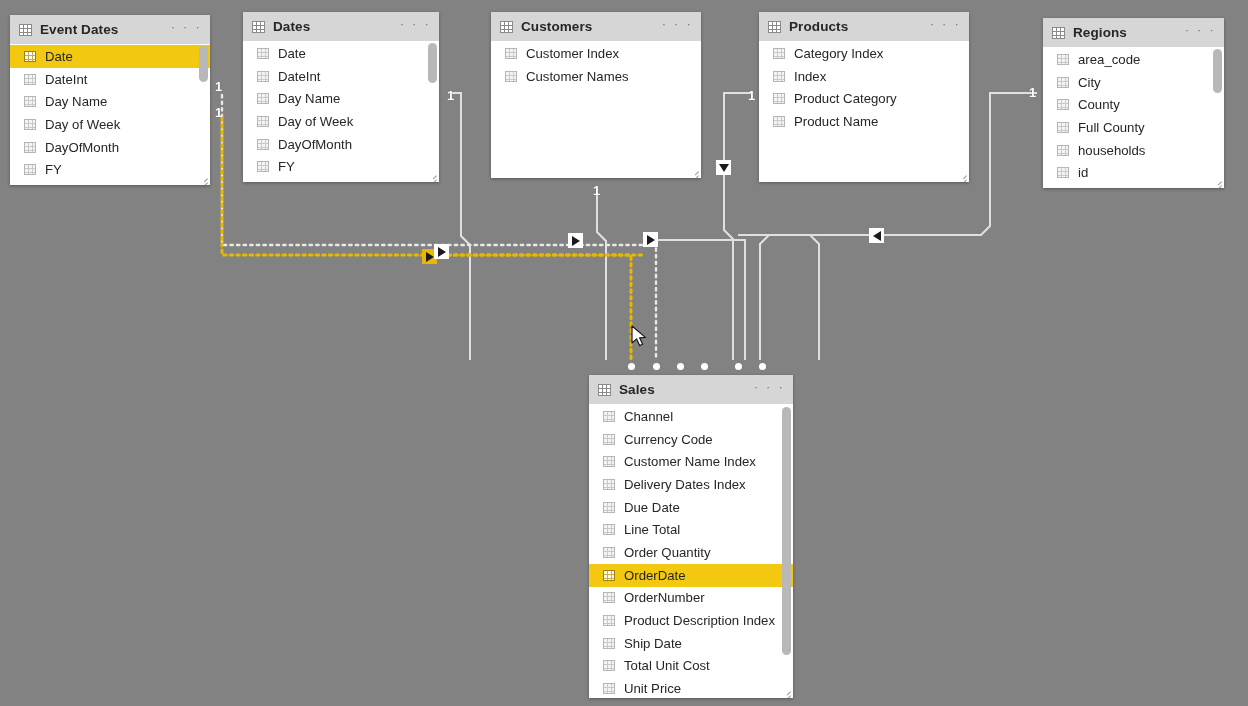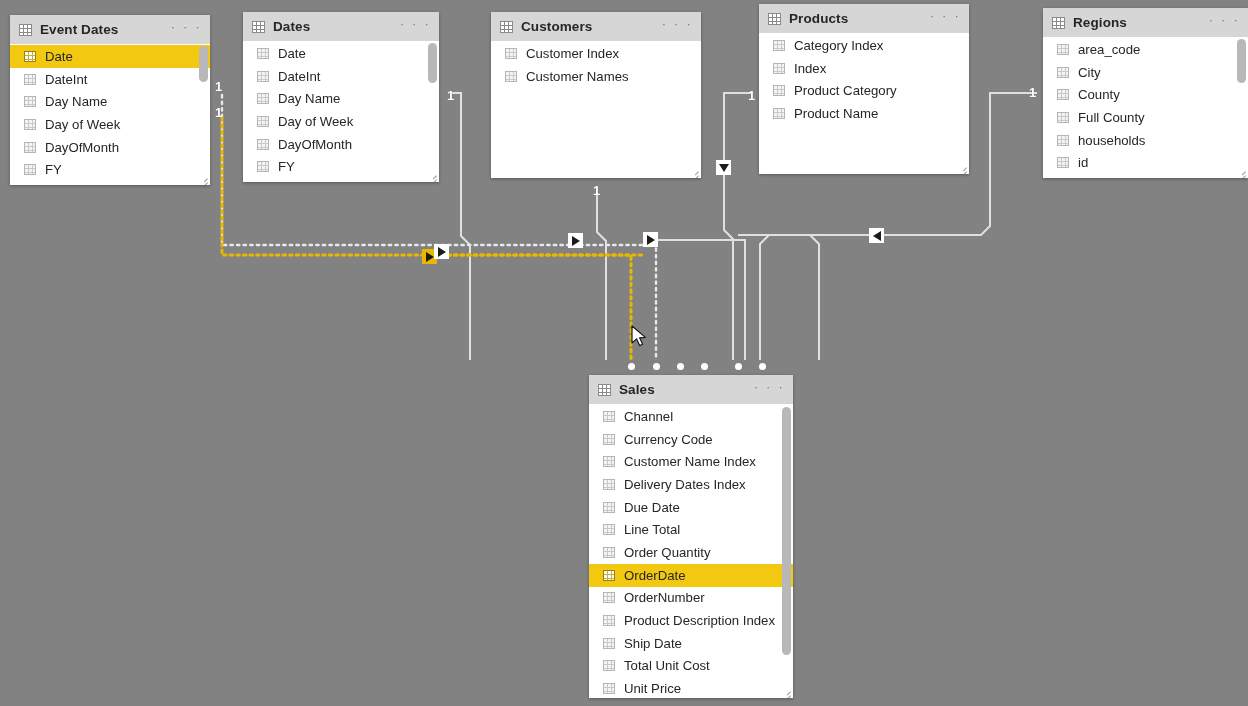--- a/index.html
+++ b/index.html
@@ -347,21 +347,21 @@
         <span>Customer Index</span>
       </div>
       <div class="field-row">
         <span class="fld-icon"></span>
         <span>Customer Names</span>
       </div>
     </div>
     <div class="resize-grip"></div>
   </div>
 
-  <div class="table-card" id="card-products" style="left:759px;top:4px;width:210px;height:170px;">
+  <div class="table-card" id="card-products" style="left:759px;top:12px;width:210px;height:170px;">
     <div class="table-header">
       <span class="tbl-icon"></span>
       <span class="table-title">Products</span>
       <span class="table-ellipsis">· · ·</span>
     </div>
     <div class="field-list">
       <div class="field-row">
         <span class="fld-icon"></span>
         <span>Category Index</span>
       </div>
@@ -374,21 +374,21 @@
         <span>Product Category</span>
       </div>
       <div class="field-row">
         <span class="fld-icon"></span>
         <span>Product Name</span>
       </div>
     </div>
     <div class="resize-grip"></div>
   </div>
 
-  <div class="table-card" id="card-regions" style="left:1043px;top:8px;width:205px;height:170px;">
+  <div class="table-card" id="card-regions" style="left:1043px;top:18px;width:181px;height:170px;">
     <div class="table-header">
       <span class="tbl-icon"></span>
       <span class="table-title">Regions</span>
       <span class="table-ellipsis">· · ·</span>
     </div>
     <div class="field-list">
       <div class="field-row">
         <span class="fld-icon"></span>
         <span>area_code</span>
       </div>

